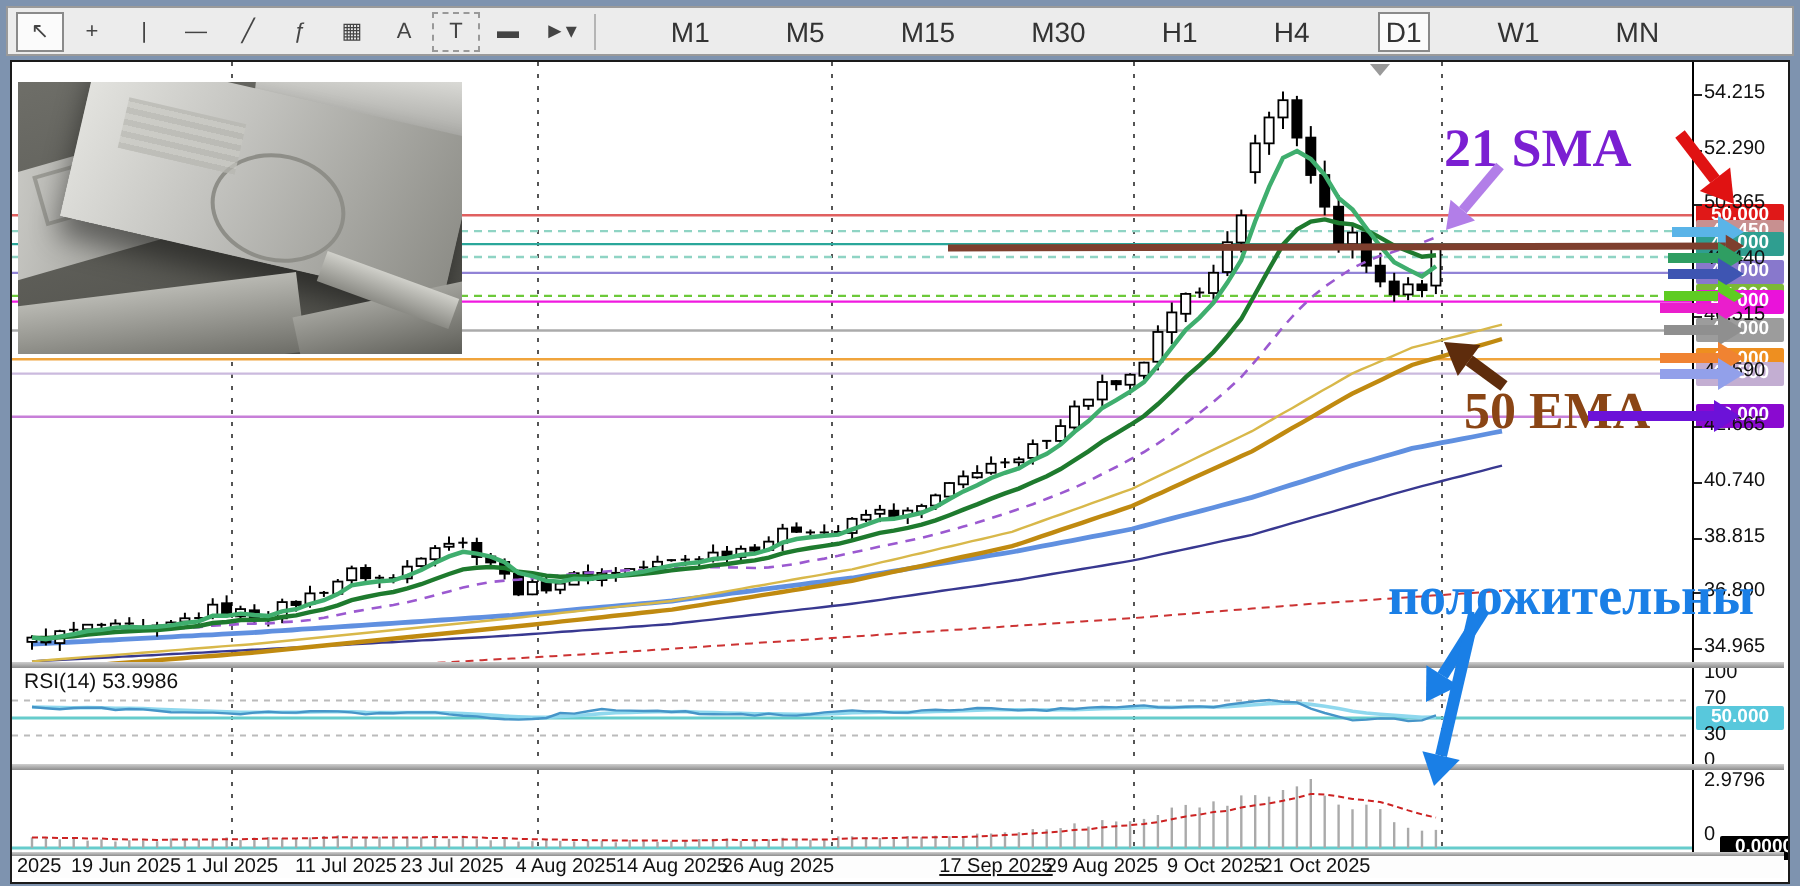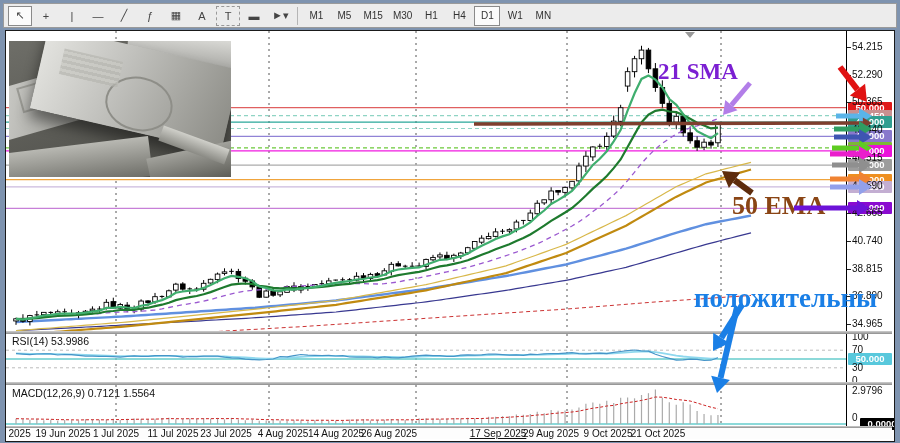--- a/index.html
+++ b/index.html
@@ -1,21 +1,21 @@
 <!DOCTYPE html>
 <html><head>
 <meta charset="utf-8">
 <style>
   html,body{margin:0;padding:0;}
   body{width:900px;height:443px;background:#7e93af;font-family:"Liberation Sans",sans-serif;position:relative;overflow:hidden;}
   .toolbar{position:absolute;left:3px;top:3px;width:894px;height:25px;background:#ececec;border:1px solid #9a9a9a;box-sizing:border-box;display:flex;align-items:center;gap:2px;padding:0 4px;}
   .tbtn{min-width:24px;height:20px;display:flex;align-items:center;justify-content:center;font-size:11px;color:#444;border:1px solid transparent;padding:0 3px;box-sizing:border-box;cursor:default;}
   .tbtn.pressed{background:#fbfbfb;border:1px solid #8a8a8a;}
   .tsep{width:1px;height:18px;background:#b5b5b5;margin:0 3px;}
-  .tf{font-size:10px;color:#333;min-width:26px;}
+  .tf{font-size:14px;color:#333;min-width:26px;margin-left:28px;}
   .chartwin{position:absolute;left:5px;top:30px;width:888px;height:410px;background:#ffffff;border:1px solid #1a1a1a;box-sizing:content-box;overflow:hidden;}
   .axis-col{position:absolute;left:840px;top:0;width:46px;height:408px;background:#ffffff;border-left:1px solid #000;z-index:2;}
   .tick{position:absolute;left:5px;font-size:10px;color:#111;white-space:nowrap;z-index:3;}
   .tickdash{position:absolute;left:0px;width:4px;height:1px;background:#222;z-index:3;}
   .pricebox{position:absolute;left:1px;width:44px;height:12px;font-size:9.5px;line-height:12px;color:#fff;text-align:center;font-weight:bold;z-index:2;border-radius:1px;}
   .splitter{position:absolute;left:0;width:886px;height:3px;background:linear-gradient(#cfcfcf,#8d8d8d);z-index:4;}
   .title-row{position:absolute;left:5px;top:2px;font-size:11px;color:#111;z-index:6;white-space:nowrap;}
   .ind-label{position:absolute;left:6px;font-size:10.5px;color:#111;z-index:3;white-space:nowrap;}
   .datebar{position:absolute;left:0;top:397px;width:886px;height:11px;background:#fdfdfd;z-index:3;font-size:10px;color:#111;}
   .datelbl{position:absolute;top:0px;transform:translateX(-50%);white-space:nowrap;}
@@ -487,39 +487,38 @@
       <div class="tick" style="top: 313.2px;">70</div>
       <div class="tick" style="top: 330.8px;">30</div>
       <div class="tick" style="top: 344px;">0</div>
       <div class="pricebox" style="top: 322px; background: rgb(88, 200, 220);">50.000</div>
       <div class="tick" style="top: 354px;">2.9796</div>
       <div class="tick" style="top: 381px;">0</div>
       <div class="pricebox" style="top: 387px; background: #000000; margin-left: 12px;">0.0000</div>
     </div>
 
   <div class="ind-label" style="top:304px;">RSI(14) 53.9986</div>
-  <div class="ind-label" style="top:356px;">MACD(12,26,9) 0.7121 1.5564</div>
 
   <div class="datebar" id="datebar">
       <div class="datelbl" style="left: 0px;">5 Jun 2025</div>
       <div class="datelbl" style="left: 57px;">19 Jun 2025</div>
       <div class="datelbl" style="left: 110px;">1 Jul 2025</div>
       <div class="datelbl" style="left: 167px;">11 Jul 2025</div>
       <div class="datelbl" style="left: 220px;">23 Jul 2025</div>
       <div class="datelbl" style="left: 277px;">4 Aug 2025</div>
       <div class="datelbl" style="left: 330px;">14 Aug 2025</div>
       <div class="datelbl" style="left: 383px;">26 Aug 2025</div>
       <div class="datelbl" style="left: 437px; margin-top: 44px;">5 Sep 2025</div>
       <div class="datelbl" style="left: 492px; text-decoration: underline;">17 Sep 2025</div>
       <div class="datelbl" style="left: 545px;">29 Aug 2025</div>
       <div class="datelbl" style="left: 602px;">9 Oct 2025</div>
       <div class="datelbl" style="left: 652px;">21 Oct 2025</div>
     </div>
 
-  <div class="ann" id="ann0" style="left: 652px; top: 28px; color: rgb(123, 31, 210); font-size: 23px;">21 SMA</div>
+  <div class="ann" id="ann0" style="left: 716px; top: 28px; color: rgb(123, 31, 210); font-size: 27px;">21 SMA</div>
   <div class="ann" id="ann1" style="left: 726px; top: 160px; color: rgb(138, 69, 21); font-size: 26px;">50 EMA</div>
   <div class="ann" id="ann2" style="left: 688px; top: 252px; color: rgb(26, 127, 230); font-size: 27px;">положительны</div>
 
   <svg id="overlay" width="886" height="408">
       <g>
         <line x1="834" y1="36" x2="851.4714661130475" y2="58.648196813209836" stroke="#e01212" stroke-width="6"></line>
         <polygon points="861,71 843.8703564596382,64.51190997441132 859.0725757664569,52.784483652008355" fill="#e01212"></polygon>
       </g>
       <g>
         <line x1="830" y1="85" x2="853" y2="85" stroke="#5ab4e8" stroke-width="5"></line>

